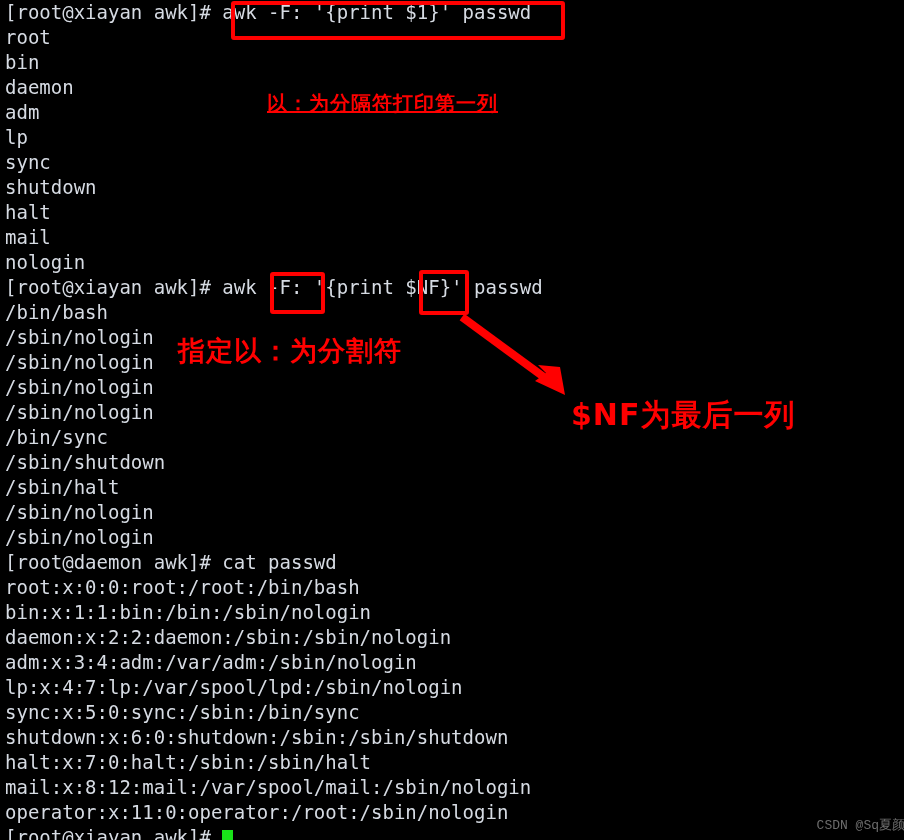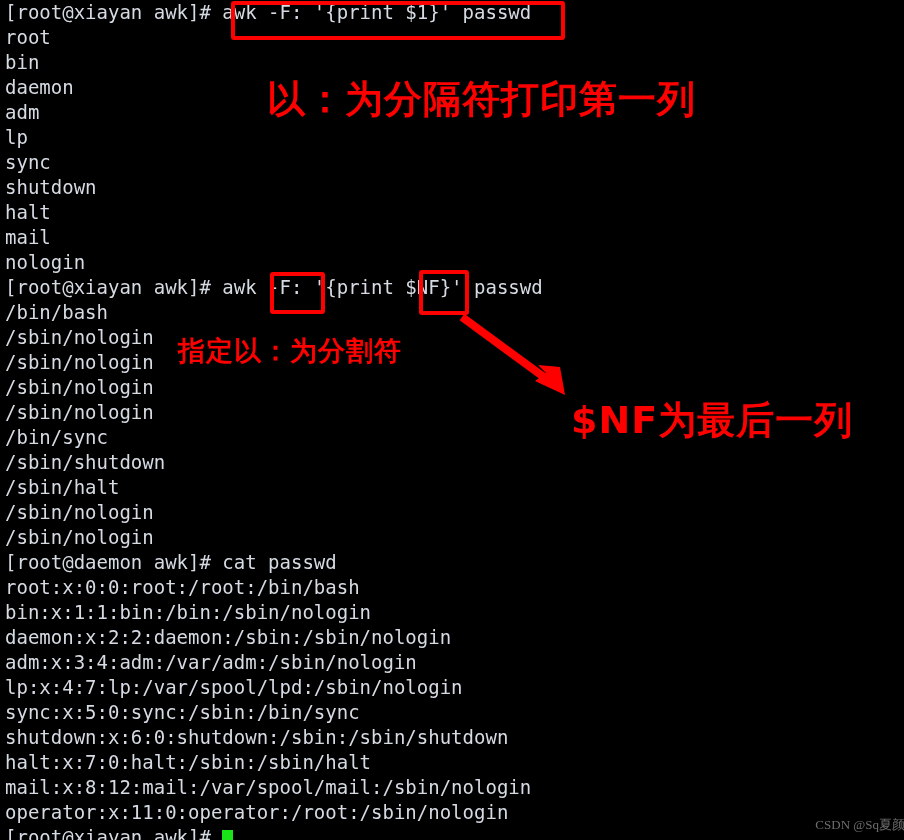--- a/index.html
+++ b/index.html
@@ -52,34 +52,34 @@
   #box-nf    { left: 419px; top: 270px; width: 50px;  height: 45px; }
 
   
   .note {
     position: absolute;
     color: #ff0000;
     font-family: "DejaVu Sans", "Liberation Sans", sans-serif;
     font-weight: 700;
     white-space: nowrap;
   }
-  #note-1 { left: 267px; top: 74px;  font-size: 38px; letter-spacing: 1px; }
+  #note-1 { left: 267px; top: 90px;  font-size: 20px; letter-spacing: 1px; text-decoration: underline; }
   #note-2 { left: 178px; top: 333px; font-size: 27px; letter-spacing: 1px; text-align: right; }
-  #note-3 { left: 571px; top: 395px; font-size: 38px; letter-spacing: 1px; }
+  #note-3 { left: 571px; top: 395px; font-size: 30px; letter-spacing: 1px; }
 
   #arrow { position: absolute; left: 440px; top: 295px; }
 
   
   #watermark {
     position: absolute;
     right: 8px;
     bottom: 6px;
     color: #6d6d6d;
     font-size: 13px;
-    font-family: Liberation Serif, serif;
+    font-family: Liberation Mono, monospace;
     white-space: nowrap;
   }
 </style>
 </head>
 <body>
 
 <div id="screen">
 
   <div class="term" id="terminal-output">
       <div class="line">[root@xiayan awk]# awk -F: '{print $1}' passwd</div>

